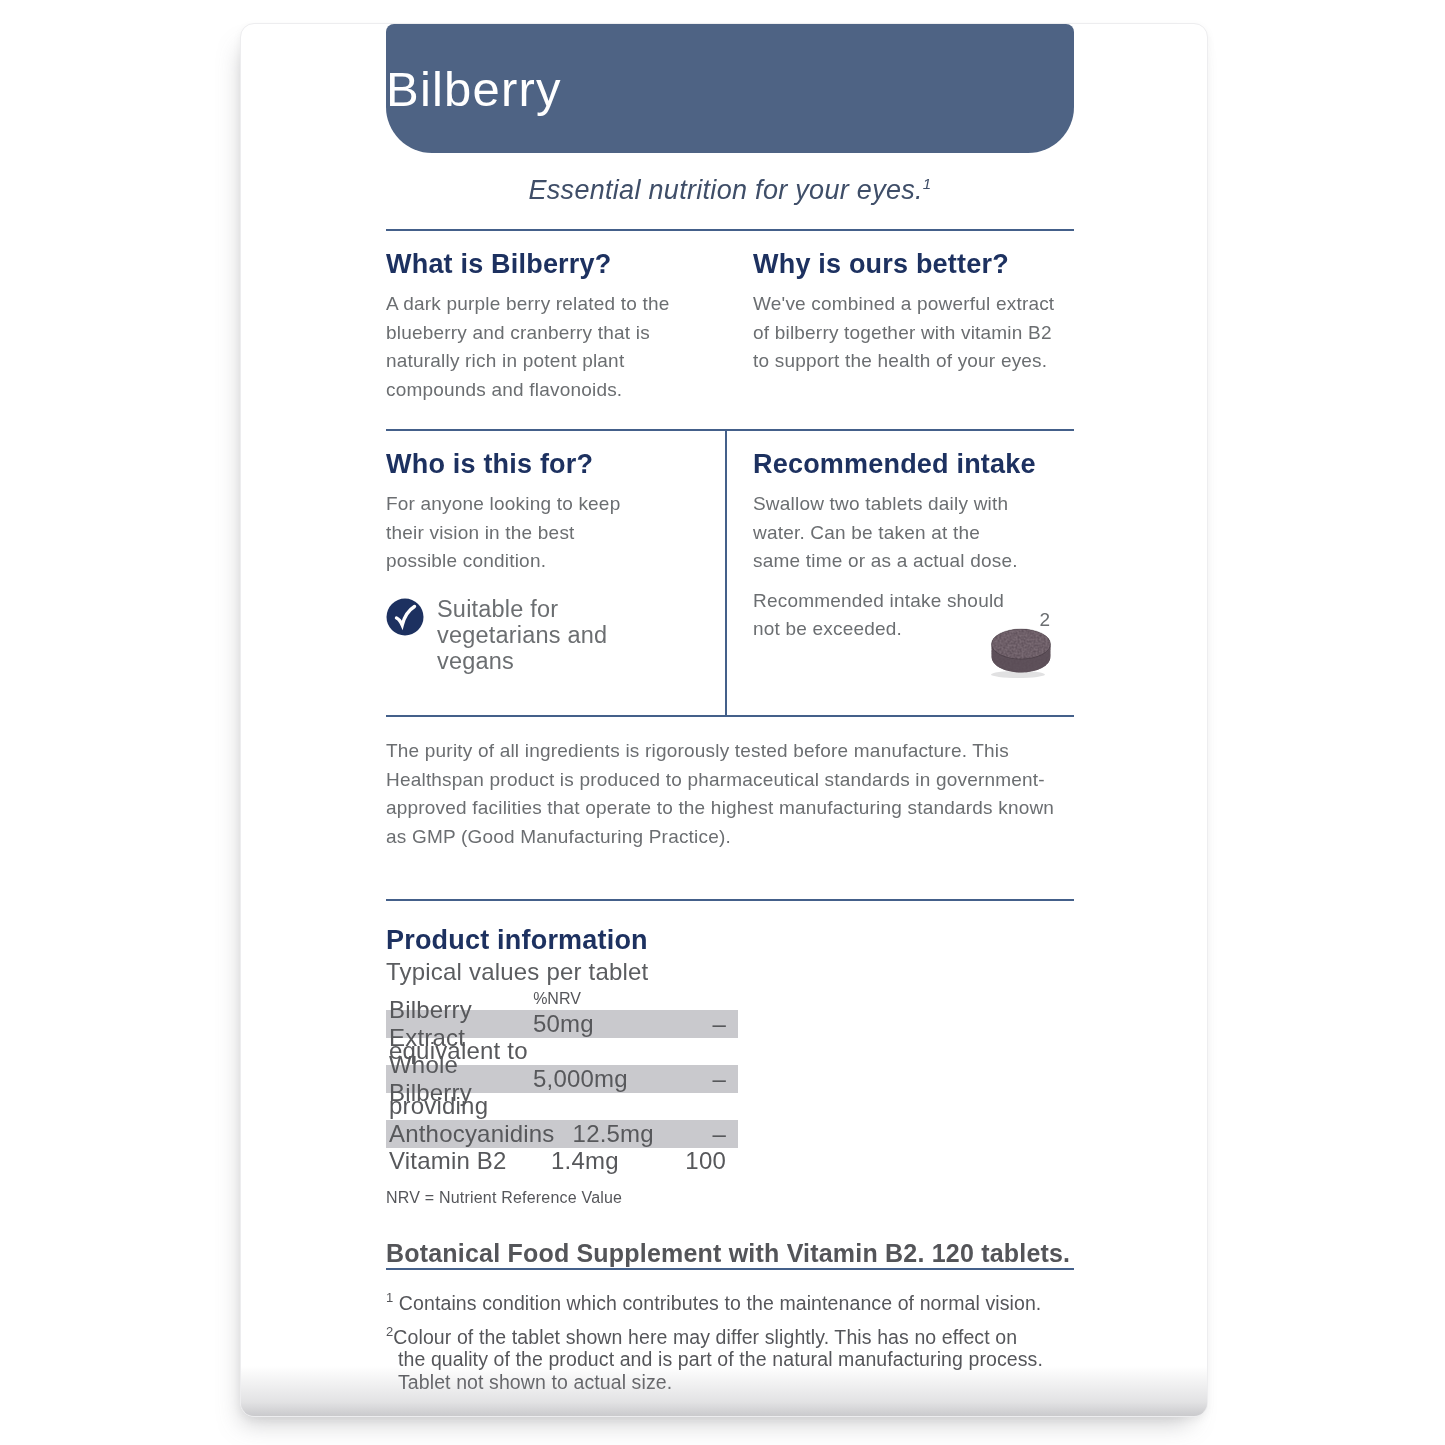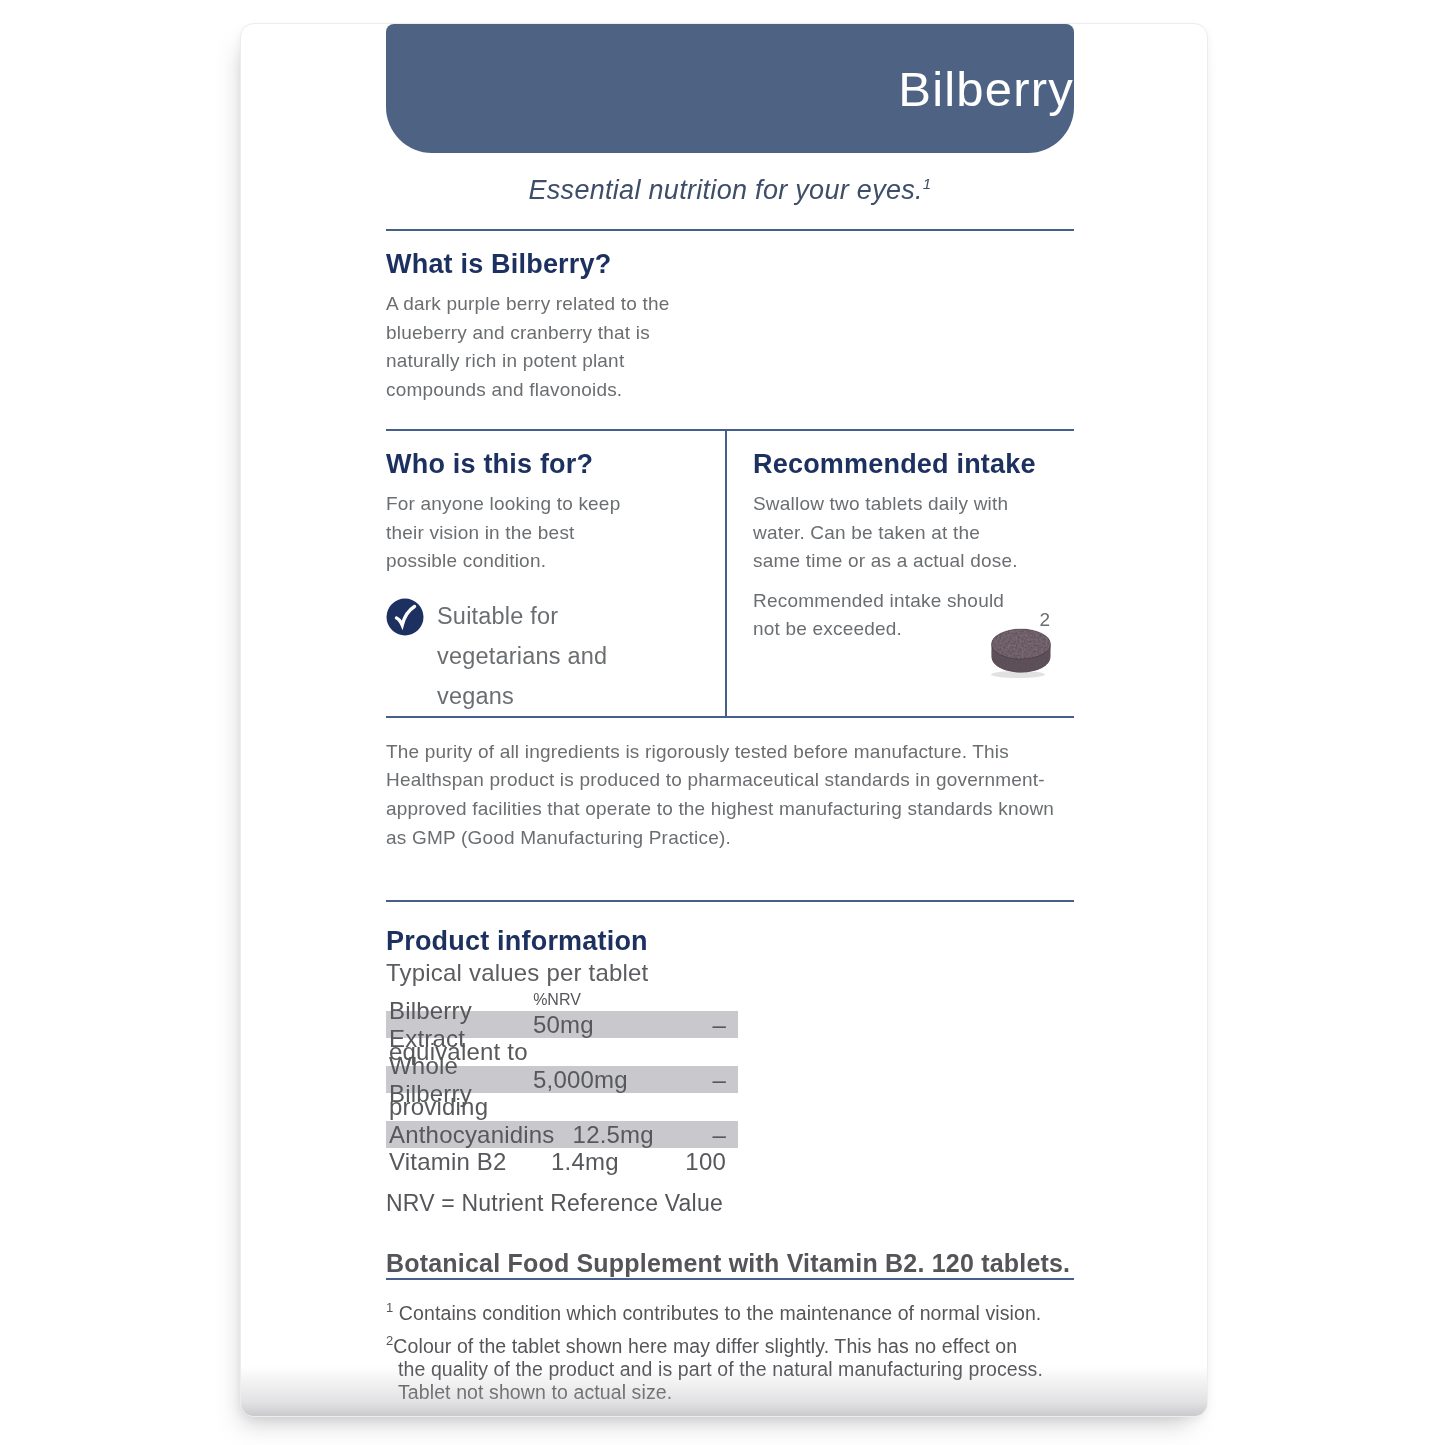--- a/index.html
+++ b/index.html
@@ -15,21 +15,21 @@
     background:#ffffff;
     border:1px solid #ededef;
     border-radius:14px;
     box-shadow:-8px 16px 24px -10px rgba(110,110,116,0.35), 0 3px 8px rgba(0,0,0,0.05);
     overflow:hidden;
   }
   .content { margin-left:145px; width:688px; position:relative; }
   .band {
     height:129px; background:#4e6384;
     border-radius:8px 8px 46px 46px;
-    display:flex; align-items:center; justify-content:flex-end;
+    display:flex; align-items:center; justify-content:flex-start;
   }
   .title {
     color:#ffffff; font-size:49px; font-weight:300; letter-spacing:1.2px;
   }
   .tagline {
     text-align:center; margin-top:22px; font-style:italic;
     color:#3f4e68; font-size:27px; letter-spacing:0.3px; height:34px;
   }
   .tagline sup { font-size:15px; font-style:italic; }
   .rule { border:none; border-top:2px solid #44608a; margin:0; }
@@ -50,21 +50,21 @@
   .sec2 .col-left {
     width:341px; border-right:2px solid #44608a;
     padding:18px 20px 0 0;
   }
   .sec2 .col-left p.body { width:255px; }
   .sec2 .col-right { width:345px; padding:18px 0 0 26px; }
   .sec2 .col-right p.body { width:268px; }
   .badge { display:flex; margin-top:20px; }
   .badge .icon { width:38px; height:38px; flex:0 0 38px; margin-top:2px; }
   .badge .btext {
-    margin-left:13px; font-size:23.5px; line-height:40px;
+    margin-left:13px; font-size:23.5px; line-height:26px;
     color:#6b6e71; width:240px; letter-spacing:0.2px;
   }
   .intake-bottom { position:relative; margin-top:11px; min-height:112px; }
   .intake-bottom p.body { width:210px; }
   .tablet-wrap { position:absolute; right:14px; top:22px; width:70px; height:62px; }
   .tab-sup { position:absolute; right:8px; top:0px; font-size:19px; color:#6b6e71; }
   .tablet-svg { position:absolute; left:0; top:12px; }
   .quality { padding-top:20px; min-height:182px; }
   .product { padding-top:24px; min-height:362px; }
   .product h2 { margin-bottom:2px; }
@@ -75,21 +75,21 @@
   }
   .ptable { width:352px; }
   .trow {
     display:flex; align-items:center; height:27.5px;
     font-size:24px; color:#57585b; letter-spacing:0.2px;
   }
   .trow.shaded { background:#c9c9cd;gap:18px; }
   .tname { flex:1; padding-left:3px; }
   .tamount { width:125px; text-align:left; }
   .tnrv { width:62px; text-align:right; padding-right:12px; }
-  .nrv-note { font-size:23px; color:#55565a; margin-top:14px; letter-spacing:0.2px; }
+  .nrv-note { font-size:16px; color:#55565a; margin-top:14px; letter-spacing:0.2px; }
   .supplement {
     font-size:25px; font-weight:700; color:#545559;
     margin-top:32px; letter-spacing:0.2px;
   }
   .footnotes { padding-top:16px; font-size:19.5px; line-height:23px; color:#55565a; }
   .fn { letter-spacing:0.1px; }
   .fn sup { font-size:13px; }
   .fn1 { margin-bottom:5px; }
   .fn2 { padding-left:12px; text-indent:-12px; width:660px; }
   .card-bottom-shade {
@@ -108,20 +108,24 @@
     </div>
 
     <div class="tagline"><span>Essential nutrition for your eyes.</span><sup>1</sup></div>
 
     <hr class="rule rule1">
 
     <div class="sec1">
       <div class="col-left">
         <h2>What is Bilberry?</h2>
         <p class="body">A dark purple berry related to the blueberry and cranberry that is naturally rich in potent plant compounds and flavonoids.</p>
+      </div>
+      <div class="col-right">
+        <h2>Why is ours better?</h2>
+        <p class="body">We've combined a powerful extract of bilberry together with vitamin B2 to support the health of your eyes.</p>
       </div>
     </div>
 
     <hr class="rule">
 
     <div class="sec2">
       <div class="col-left">
         <h2>Who is this for?</h2>
         <p class="body">For anyone looking to keep their vision in the best possible condition.</p>
         <div class="badge">

